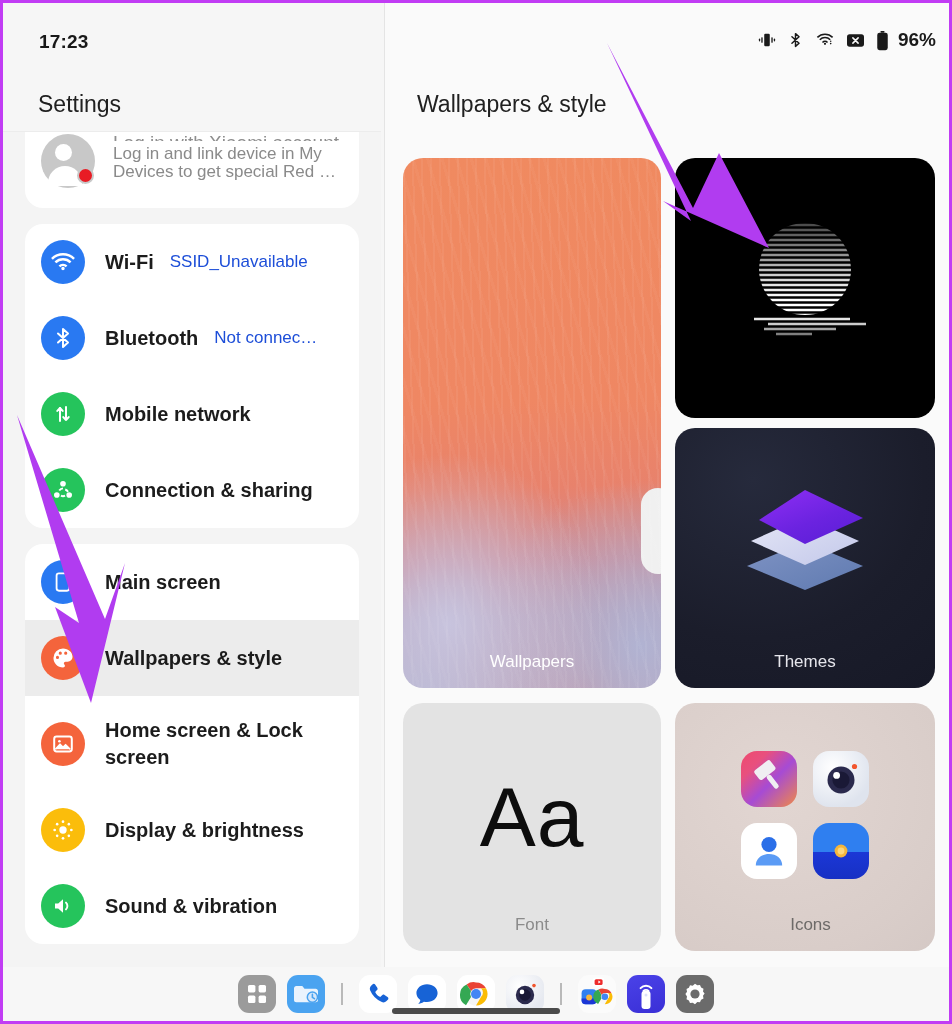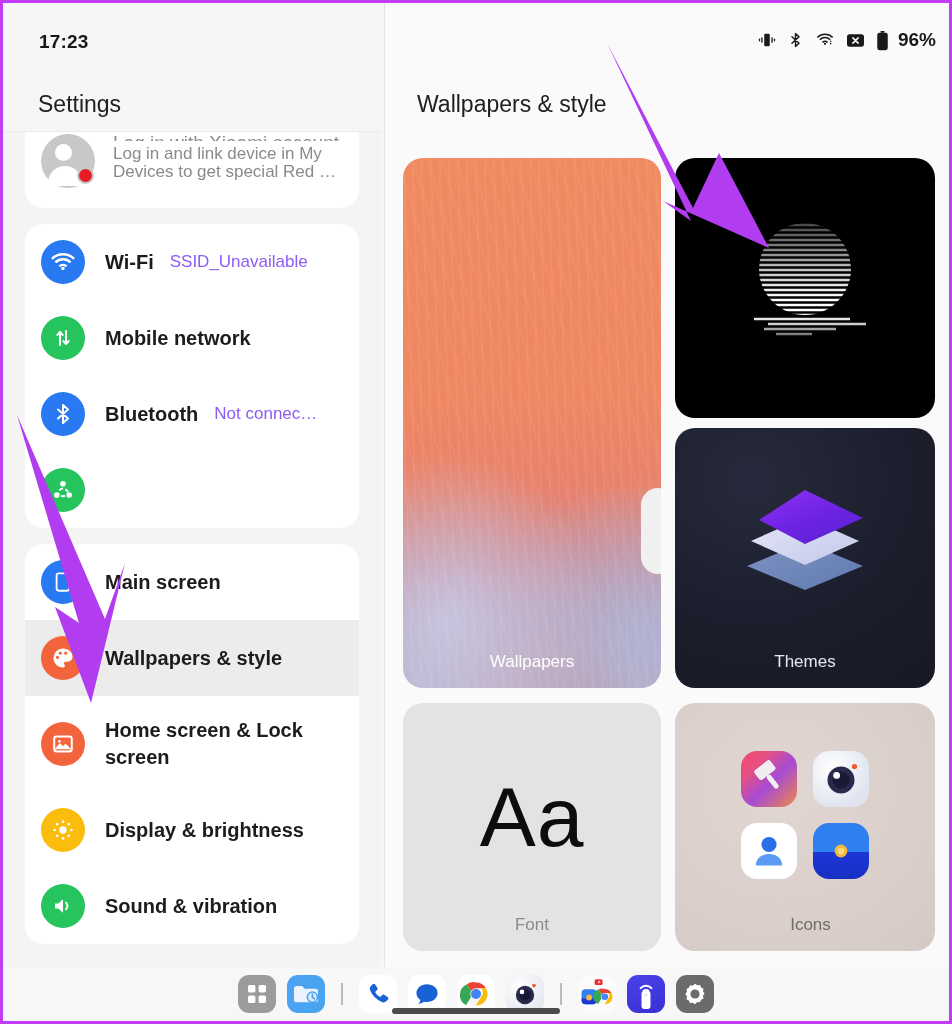--- a/index.html
+++ b/index.html
@@ -98,21 +98,21 @@
     display: flex; align-items: center; justify-content: center;
     color: #fff;
   }
   .sicon svg { display: block; }
   .slabel {
     font-size: 20px; color: #1c1c1c; font-weight: 600;
     white-space: nowrap;
   }
   .slabel.wrap { white-space: normal; line-height: 27px; max-width: 220px; }
   .svalue {
-    font-size: 17px; color: #8b5cf6; margin-left: 16px; white-space: nowrap;
+    font-size: 17px; color: #1d4ed8; margin-left: 16px; white-space: nowrap;
   }
 
   
   #vdivider {
     position: absolute; left: 381px; top: 0;
     width: 1px; height: 1018px; background: #e4e4e4;
   }
 
   
   #right-panel {
@@ -284,48 +284,49 @@
           <div class="sicon" style="background:#2979f2">
             <svg width="26" height="26" viewBox="0 0 24 24" fill="#fff">
               <path d="M12 19.5a1.6 1.6 0 110-3.2 1.6 1.6 0 010 3.2zm-4.1-4.3l1.6 1.6a3.6 3.6 0 015 0l1.6-1.6a5.9 5.9 0 00-8.2 0zM4.2 11.5l1.6 1.6a8.8 8.8 0 0112.4 0l1.6-1.6a11.1 11.1 0 00-15.6 0zM1 8.3l1.6 1.6a13.3 13.3 0 0118.8 0L23 8.3A15.6 15.6 0 001 8.3z"></path>
             </svg>
           </div>
           <span class="slabel">Wi-Fi</span>
           <span class="svalue">SSID_Unavailable</span>
         </div>
 
         <div class="srow">
+          <div class="sicon" style="background:#2979f2">
+            <svg width="24" height="24" viewBox="0 0 24 24" fill="none" stroke="#fff" stroke-width="2" stroke-linecap="round" stroke-linejoin="round">
+              <path d="M7 7.5l10 9L12 21V3l5 4.5-10 9"></path>
+            </svg>
+          </div>
+          <span class="slabel">Bluetooth</span>
+          <span class="svalue">Not connec…</span>
+        </div>
+
+        <div class="srow">
           <div class="sicon" style="background:#25c45c">
             <svg width="24" height="24" viewBox="0 0 24 24" fill="none" stroke="#fff" stroke-width="2" stroke-linecap="round" stroke-linejoin="round">
               <path d="M9 19V6M9 6L6.3 8.9M9 6l2.7 2.9"></path>
               <path d="M15 5v13M15 18l2.7-2.9M15 18l-2.7-2.9"></path>
             </svg>
           </div>
           <span class="slabel">Mobile network</span>
-        </div>
-
-        <div class="srow">
-          <div class="sicon" style="background:#2979f2">
-            <svg width="24" height="24" viewBox="0 0 24 24" fill="none" stroke="#fff" stroke-width="2" stroke-linecap="round" stroke-linejoin="round">
-              <path d="M7 7.5l10 9L12 21V3l5 4.5-10 9"></path>
-            </svg>
-          </div>
-          <span class="slabel">Bluetooth</span>
-          <span class="svalue">Not connec…</span>
         </div>
 
         <div class="srow">
           <div class="sicon" style="background:#25c45c">
             <svg width="26" height="26" viewBox="0 0 24 24" fill="#fff">
               <circle cx="12" cy="6.2" r="2.6"></circle>
                 <circle cx="6.3" cy="16.6" r="2.6"></circle>
                 <circle cx="17.7" cy="16.6" r="2.6"></circle>
               <path d="M12 9.6a5 5 0 00-4.2 2.3l1.5 1a3.2 3.2 0 012.7-1.5zM15.9 14.2l1.5-1a5 5 0 00-3.1-2.6l-.5 1.8a3.2 3.2 0 012.1 1.8zM9.7 18.1a5 5 0 004.6 0l-.8-1.7a3.2 3.2 0 01-3 0z"></path>
             </svg>
           </div>
+          <span class="slabel">Connection &amp; sharing</span>
         </div>
       </div>
 
       <div class="card">
 
         <div class="srow">
           <div class="sicon" style="background:#2979f2">
             <svg width="22" height="22" viewBox="0 0 24 24" fill="none" stroke="#fff" stroke-width="2">
               <rect x="5" y="2.5" width="14" height="19" rx="2.6"></rect>
             </svg>

